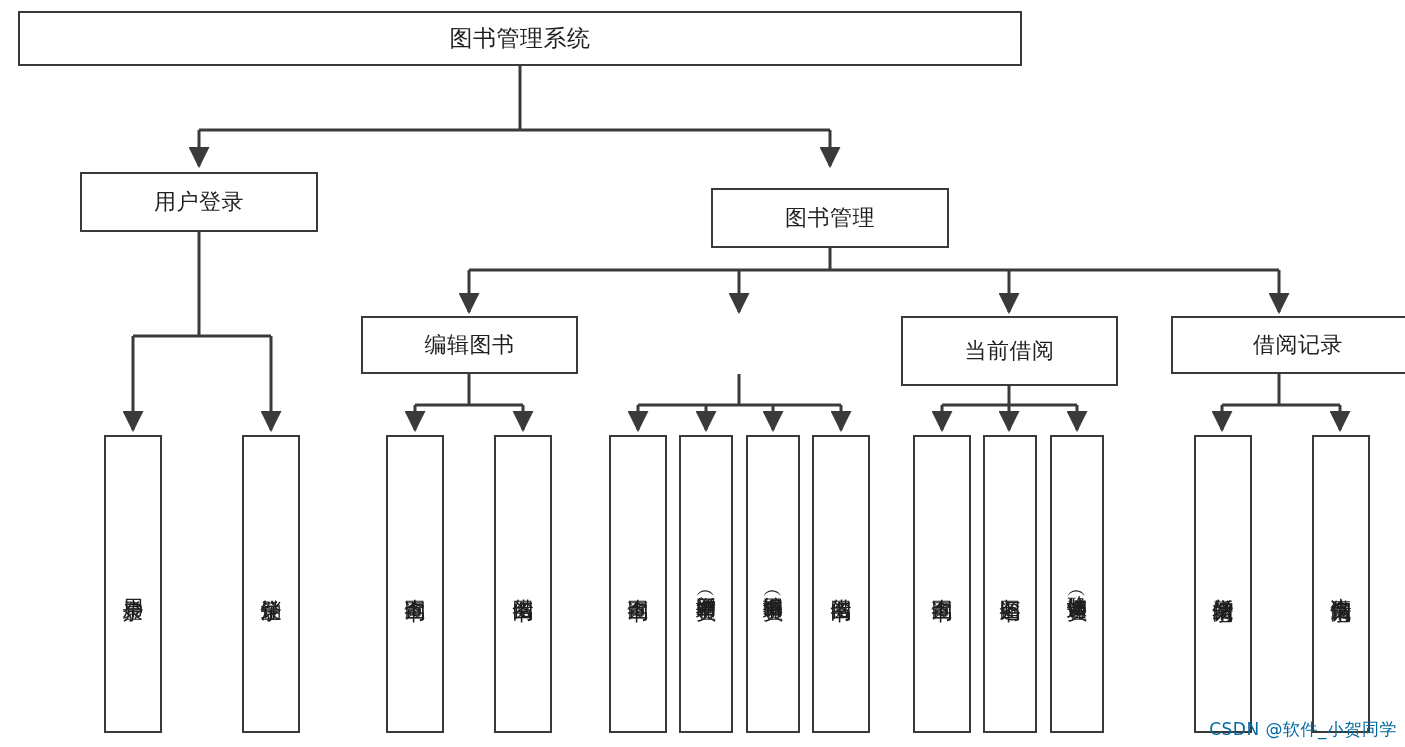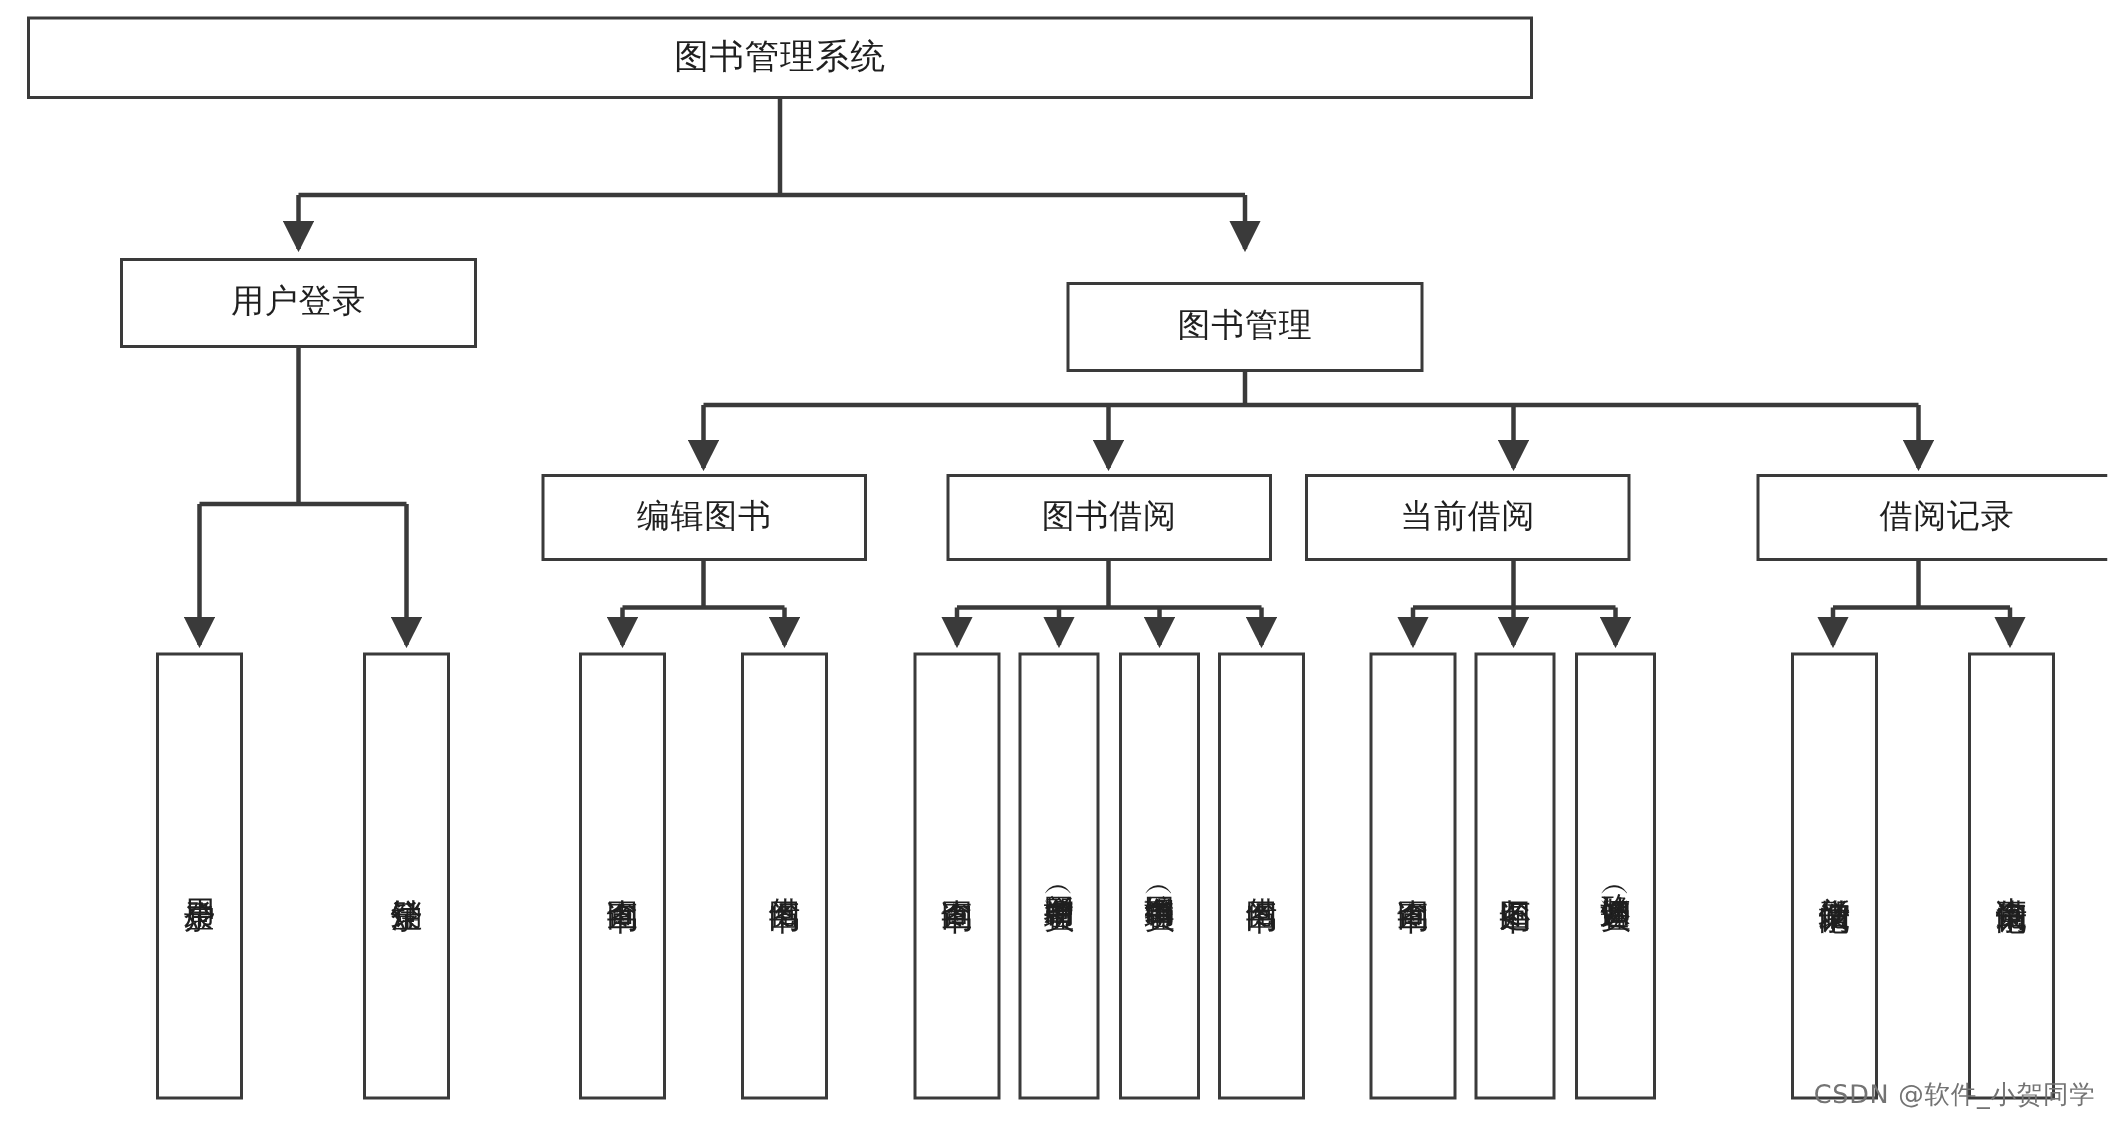--- a/index.html
+++ b/index.html
@@ -69,21 +69,21 @@
   }
   .node.leaf.narrow .label {
     font-size: 20px;
   }
   
   #watermark {
     position: absolute;
     right: 8px;
     bottom: 6px;
     font-size: 17px;
-    color: #737373;
+    color: #0369a1;
     letter-spacing: 0.5px;
     z-index: 5;
     white-space: nowrap;
     font-family: "DejaVu Sans", "Liberation Sans", sans-serif;
   }
 </style>
 </head>
 <body>
 
 <div id="canvas">
@@ -147,25 +147,22 @@
   </div>
 
   <div class="node mid" style="left:711px; top:172px; width:238px; height:60px;margin-top:16px;">
     <span class="label">图书管理</span>
   </div>
 
   <div class="node mid" style="left:361px; top:316px; width:217px; height:58px;">
     <span class="label">编辑图书</span>
   </div>
 
-  <div class="node mid" style="left:631px; top:316px; width:217px; height:58px;">
-    <span class="label">图书借阅</span>
-  </div>
-
-  <div class="node mid" style="left:870px; top:316px; width:217px; height:58px;">
+
+  <div class="node mid" style="left:901px; top:316px; width:217px; height:70px;">
     <span class="label">当前借阅</span>
   </div>
 
   <div class="node mid" style="left:1171px; top:316px; width:254px; height:58px;">
     <span class="label">借阅记录</span>
   </div>
 
   <div class="node leaf" style="left:104px; top:435px; width:58px; height:298px;">
     <span class="label">用户登录</span>
   </div>

